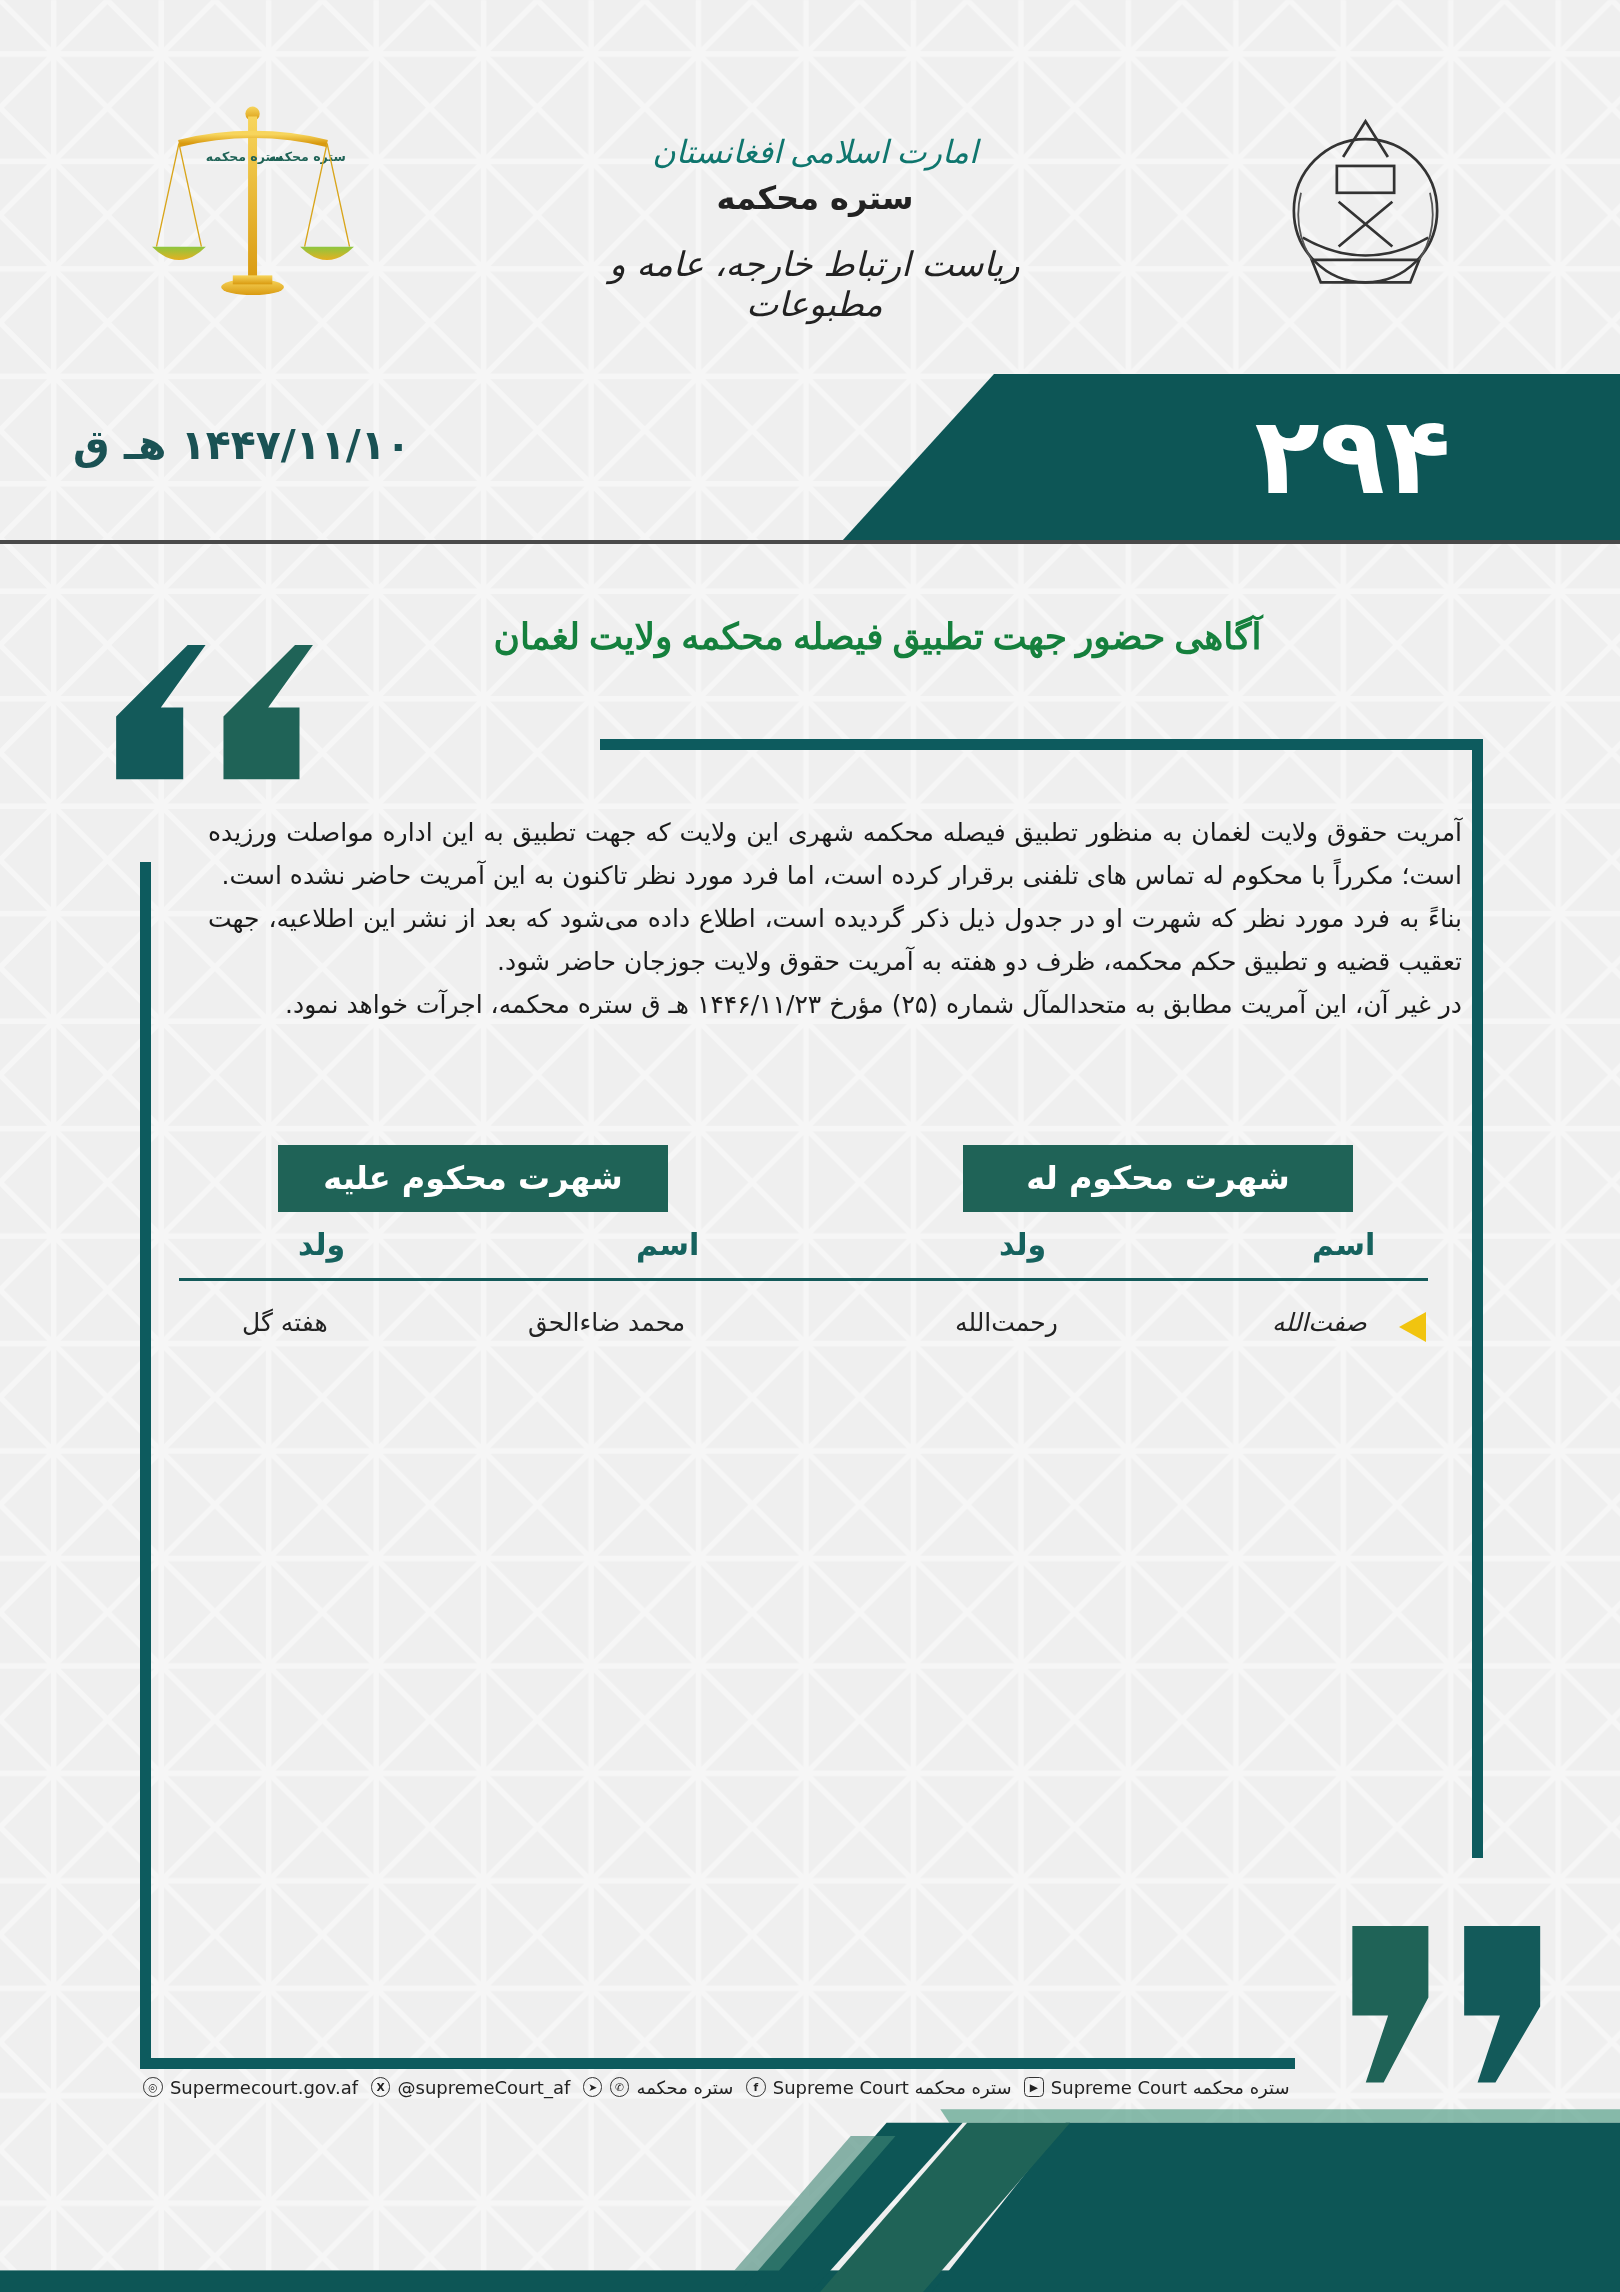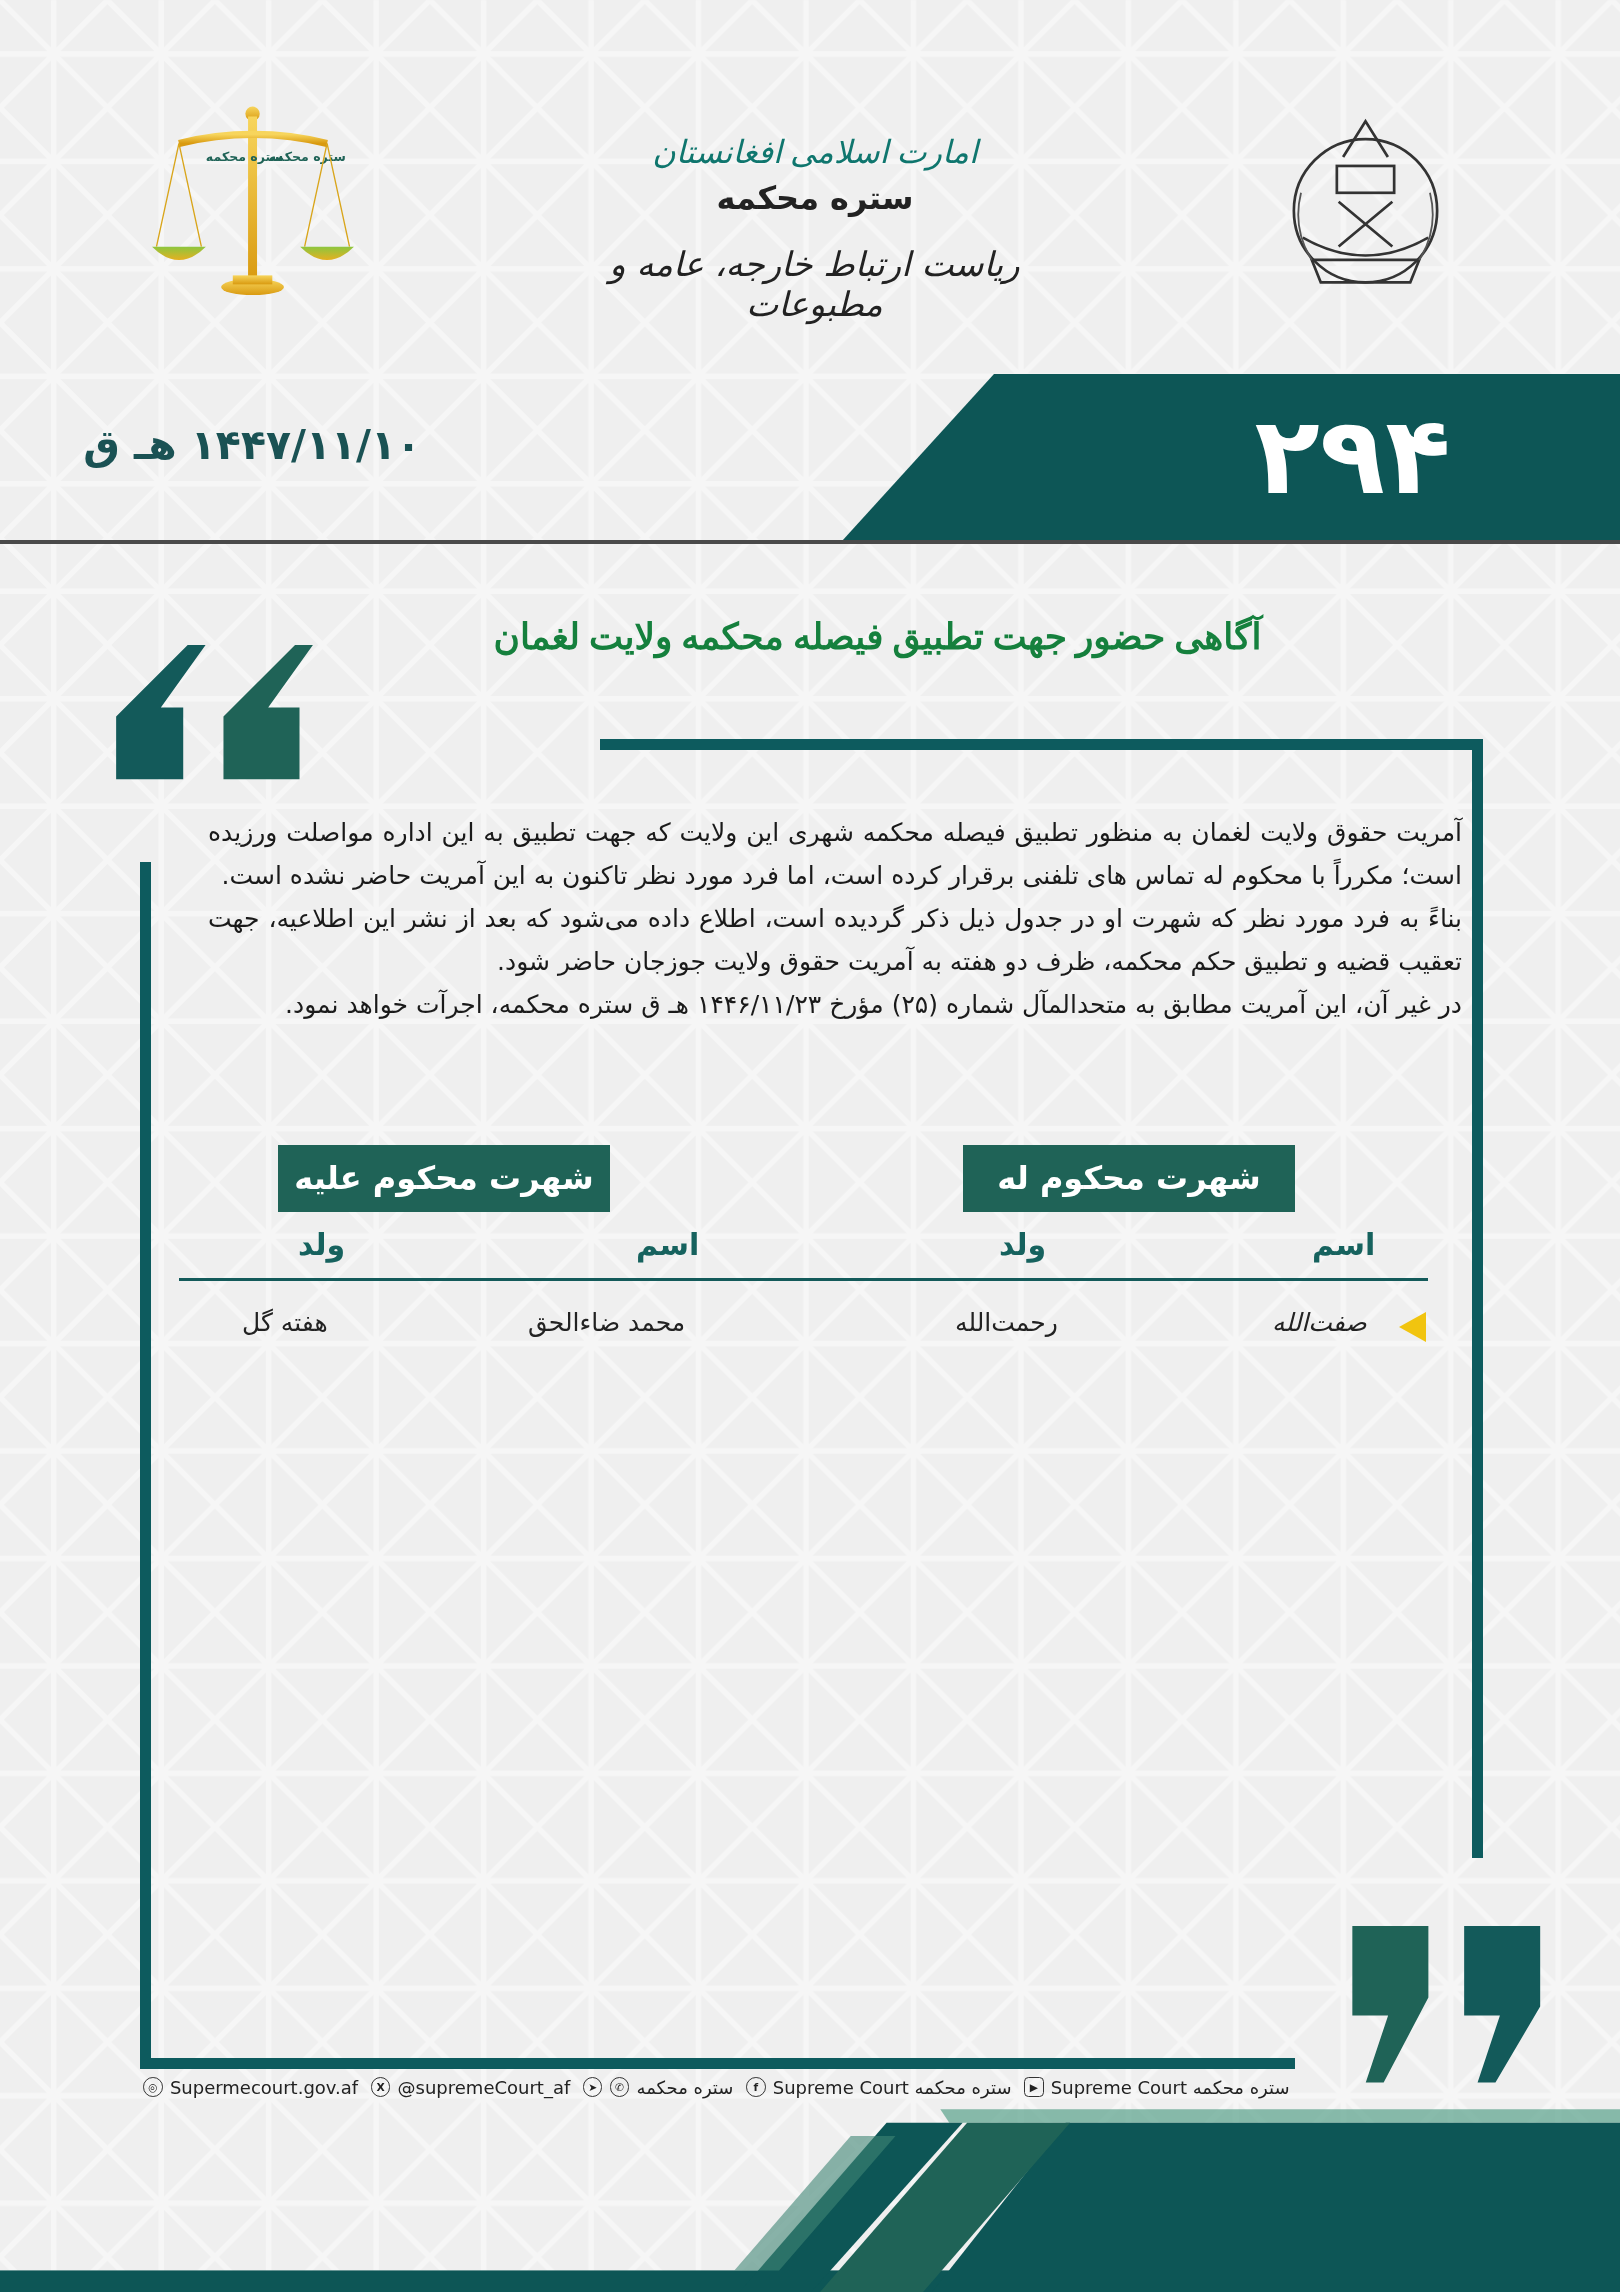--- a/index.html
+++ b/index.html
@@ -15,41 +15,41 @@
 
   
   .logo-right { left:1267px; top:103px; width:197px; height:202px; }
   .logo-left { left:152px; top:103px; width:202px; height:202px; }
   .hdr-line1 { left:627px; top:133px; width:376px; text-align:center; font-family:Liberation Serif, serif; font-size:32px; color:#0f766e; font-style:italic; }
   .hdr-line2 { left:627px; top:179px; width:376px; text-align:center; font-size:32px; font-weight:bold; color:#222; }
   .hdr-line3 { left:555px; top:244px; width:519px; text-align:center; font-family:"DejaVu Serif", serif; font-size:34px; color:#222; font-style:italic; }
 
   .number-band { left:842px; top:374px; width:778px; height:167px; background:#0d5656; clip-path:polygon(152px 0, 100% 0, 100% 100%, 0 100%); }
   .number-text { left:1236px; top:385px; width:233px; text-align:center; font-size:107px; font-weight:bold; color:#fff; line-height:143px; }
-  .date-text { left:63px; top:421px; width:358px; font-size:41px; font-weight:bold; color:#1a5254; direction:rtl; }
+  .date-text { left:63px; top:421px; width:358px; text-align:center; font-size:41px; font-weight:bold; color:#1a5254; direction:rtl; }
   .hdr-rule { left:0; top:540px; width:1620px; height:3.6px; background:#4a4a4a; }
 
   
   .doc-title { left:421px; top:616px; width:913px; text-align:center; font-size:36px; font-weight:bold; color:#15803d; direction:rtl;font-family:Liberation Serif, serif; }
 
   
   .frame-top { left:600px; top:739px; width:883px; height:10.7px; background:#0d5b5e; }
   .frame-right { left:1472px; top:739px; width:10.7px; height:1119px; background:#0d5b5e; }
   .frame-left { left:140px; top:862px; width:10.7px; height:1207px; background:#0d5b5e; }
   .frame-bottom { left:140px; top:2058px; width:1155px; height:10.7px; background:#0d5b5e; }
 
   .quote-open { left:116px; top:645px; width:206px; height:161px; }
   .quote-close { left:1352px; top:1926px; width:193px; height:161px; }
 
   
   .body-text { left:175px; top:811px; width:1254px; direction:rtl; text-align:justify; font-size:25px; line-height:43px; color:#1a1a1a;margin-left:33px; }
   .body-text p { margin:0; }
 
   
-  .th-box { top:1145px; width:332px; height:67px; background:#1f6357; color:#fff; font-size:32px; font-weight:bold; text-align:center; line-height:67px; direction:rtl; }
+  .th-box { top:1145px; width:390px; height:67px; background:#1f6357; color:#fff; font-size:32px; font-weight:bold; text-align:center; line-height:67px; direction:rtl; }
   .th-right { left:963px; }
   .th-left { left:278px; }
   .col-head { top:1227px; font-size:30px; font-weight:bold; color:#16625e; direction:rtl; }
   .table-rule { left:179px; top:1278px; width:1249px; height:2.7px; background:#135a5a; }
   .cell { top:1308px; font-size:25px; color:#222; direction:rtl; }
   .bullet { left:1399px; top:1312px; width:0; height:0; border-top:15px solid transparent; border-bottom:15px solid transparent; border-right:27px solid #f1c40f; }
 
   
   .socials { left:143px; top:2069px; width:1075px; height:36px; display:flex; align-items:center; gap:12.5px; font-size:18px; color:#222; }
   .soc-item { display:flex; align-items:center; gap:7.2px; white-space:nowrap; }

